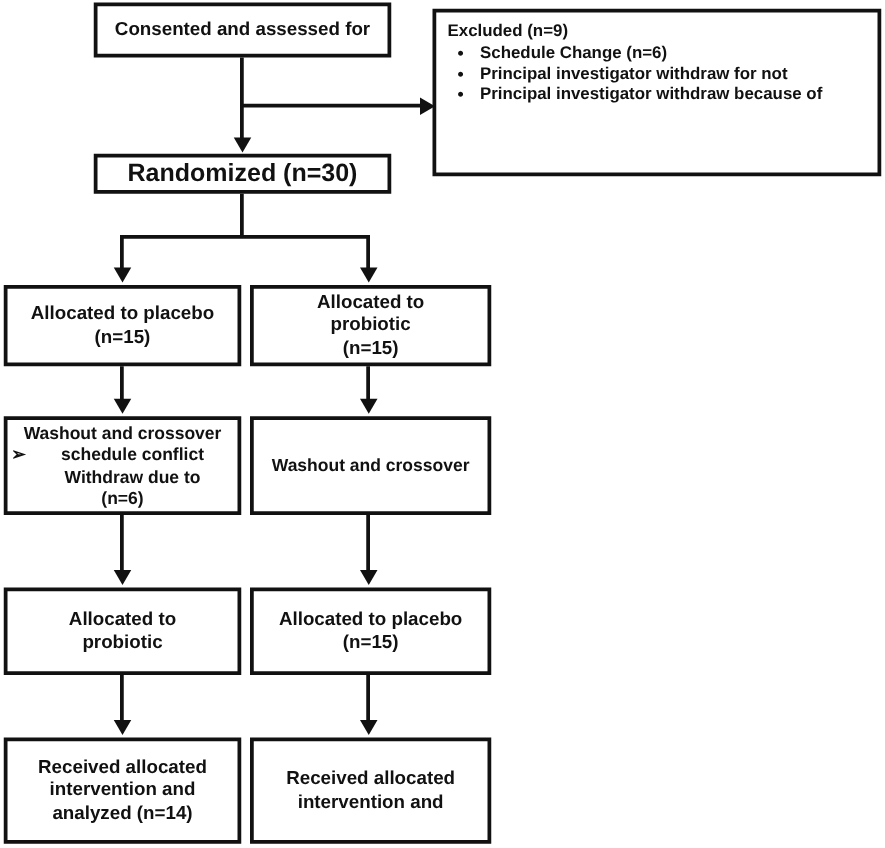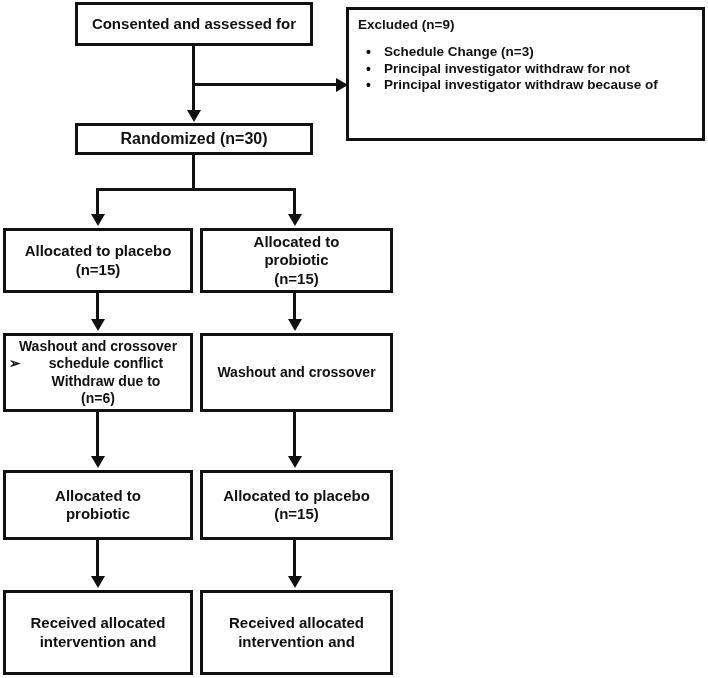--- a/index.html
+++ b/index.html
@@ -36,21 +36,21 @@
   .node-text .ln { display: block; }
 
   
   .node.excluded {
     align-items: flex-start;
     justify-content: flex-start;
     text-align: left;
     padding: 7px 9px 6px 9px;
   }
   .excluded .node-text { text-align: left; }
-  .excl-title { display: block; margin-bottom: 11px; }
+  .excl-title { display: block; margin-bottom: 1px; }
   .excl-list {
     list-style: none;
     margin: 0;
     padding: 0;
   }
   .excl-list li {
     position: relative;
     padding-left: 26px;
     margin: 0 0 0 0;
   }
@@ -112,41 +112,41 @@
       <span class="ln">Consented and assessed for</span>
     </span>
   </div>
 
   <div class="node excluded" style="left:346px; top:7px; width:359px; height:134px; font-size:13.5px;">
     <span class="node-text">
       <span class="excl-title">Excluded (n=9)</span>
       <ul class="excl-list">
         <li>
           <span class="bullet">•</span>
-          <span class="ln">Schedule Change (n=3)</span>
+          <span class="ln">Schedule Change (n=6)</span>
         </li>
         <li>
           <span class="bullet">•</span>
           <span class="ln">Principal investigator withdraw for not</span>
         </li>
         <li>
           <span class="bullet">•</span>
           <span class="ln">Principal investigator withdraw because of</span>
         </li>
       </ul>
     </span>
   </div>
 
   <div class="vline" style="left:192px; top:46px; width:3px; height:68px;"></div>
   <div class="arrowhead-down" style="left:186.5px; top:110px;"></div>
 
   <div class="hline" style="left:192px; top:83px; width:148px; height:3px;"></div>
   <div class="arrowhead-right" style="left:336px; top:77.5px;"></div>
 
-  <div class="node" style="left:75px; top:123px; width:238px; height:32px; font-size:16px;">
+  <div class="node" style="left:75px; top:123px; width:238px; height:32px; font-size:20px;">
     <span class="node-text">
       <span class="ln">Randomized (n=30)</span>
     </span>
   </div>
 
   <div class="vline" style="left:192px; top:155px; width:3px; height:35px;"></div>
   <div class="hline" style="left:96px; top:188px; width:200px; height:3px;"></div>
   <div class="vline" style="left:96px; top:188px; width:3px; height:28px;"></div>
   <div class="arrowhead-down" style="left:91px; top:214px;"></div>
   <div class="vline" style="left:293px; top:188px; width:3px; height:28px;"></div>
@@ -211,20 +211,21 @@
 
   <div class="vline" style="left:96px; top:540px; width:3px; height:38px;"></div>
   <div class="arrowhead-down" style="left:91px; top:576px;"></div>
   <div class="vline" style="left:293px; top:540px; width:3px; height:38px;"></div>
   <div class="arrowhead-down" style="left:288px; top:576px;"></div>
 
   <div class="node" style="left:3px; top:590px; width:190px; height:85px; font-size:15px;">
     <span class="node-text">
       <span class="ln">Received allocated</span>
       <span class="ln">intervention and</span>
+      <span class="ln">analyzed (n=14)</span>
     </span>
   </div>
 
   <div class="node" style="left:200px; top:590px; width:193px; height:85px; font-size:15px;">
     <span class="node-text">
       <span class="ln">Received allocated</span>
       <span class="ln">intervention and</span>
     </span>
   </div>
 

